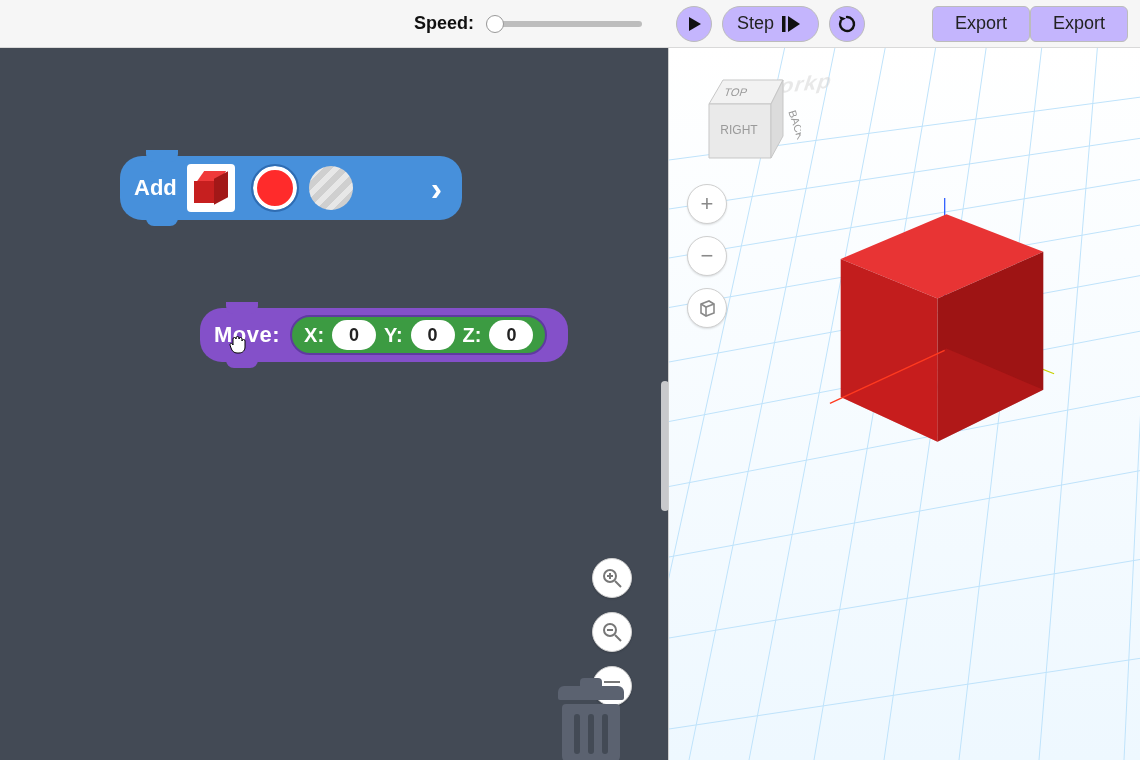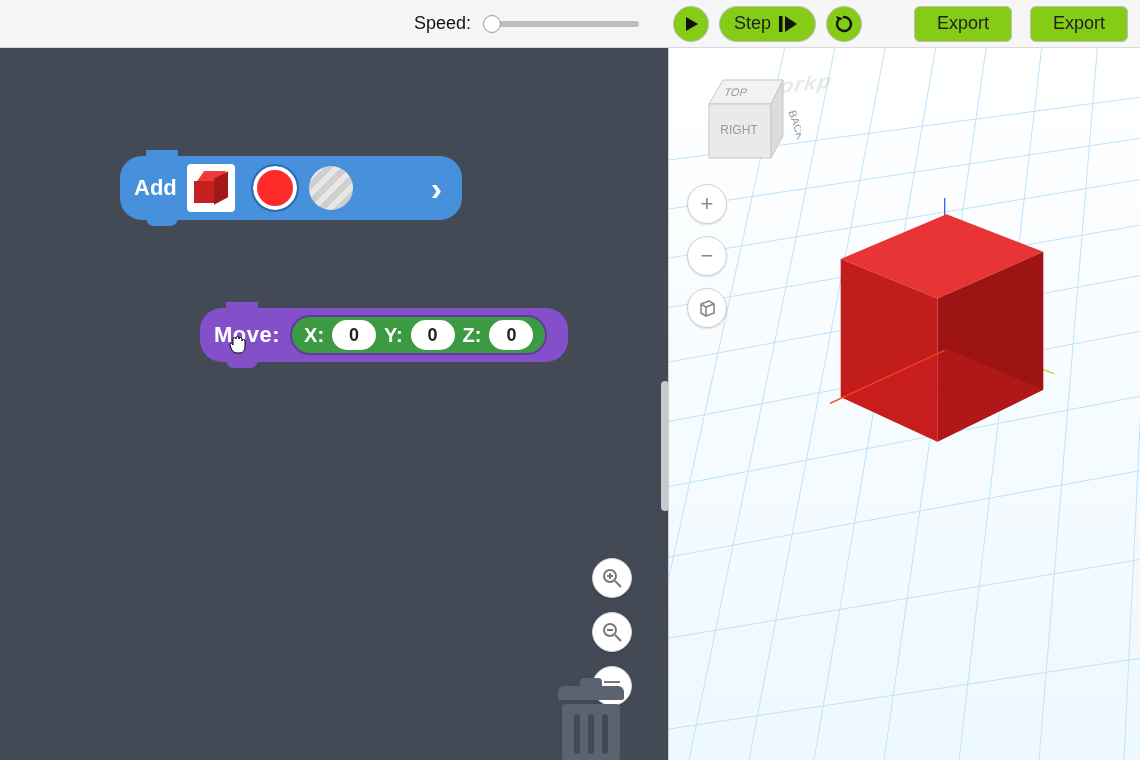--- a/index.html
+++ b/index.html
@@ -4,31 +4,31 @@
 <style>
   * { box-sizing: border-box; margin: 0; padding: 0; font-family: Arial, Helvetica, sans-serif; }
   html, body { width: 1140px; height: 760px; overflow: hidden; background: #e9e9e9; }
 
   
   .toolbar {
     width: 100%; height: 48px; background: #f6f6f6; border-bottom: 1px solid #d9d9d9;
     display: flex; align-items: center; padding: 0 12px; gap: 10px;
   }
   .toolbar-spacer { flex: 0 0 392px; }
-  .speed-label { font-weight: 400; font-size: 18px; color: #111; margin-right: 2px; }
+  .speed-label { font-weight: 700; font-size: 18px; color: #111; margin-right: 2px; }
   .speed-slider { width: 156px; height: 6px; background: #bdbdbd; border-radius: 3px; position: relative; }
   .speed-thumb { position: absolute; left: 0%; top: -6px; width: 18px; height: 18px; background: #fff; border: 1px solid #999; border-radius: 50%; }
   .tpill, .tbtn {
-    height: 36px; border: 1px solid #bcbcbc; border-radius: 20px; background: #84cc16;
+    height: 36px; border: 1px solid #bcbcbc; border-radius: 20px; background: #c4b5fd;
     display: inline-flex; align-items: center; justify-content: center; padding: 0 14px; gap: 8px;
     font-size: 18px; color: #222; cursor: pointer;
   }
   .tpill.round { width: 36px; padding: 0; border-radius: 50%; }
   .tbtn { border-radius: 6px; padding: 0 22px; }
-  .toolbar .right-group { margin-left: auto; display: flex; gap: 18px; }
+  .toolbar .right-group { margin-left: auto; display: flex; gap: 0; }
 
   
   .main { display: flex; width: 100%; height: 712px; }
   .left-pane { width: 668px; height: 100%; background: #434a55; position: relative; }
   .right-pane { width: 472px; height: 100%; position: relative; background: #fff; border-left: 1px solid #d0d0d0; }
 
   
   .split-scroll { position: absolute; right: -1px; top: 333px; width: 8px; height: 130px; background: #c8c9cc; border-radius: 4px; }
 
   

